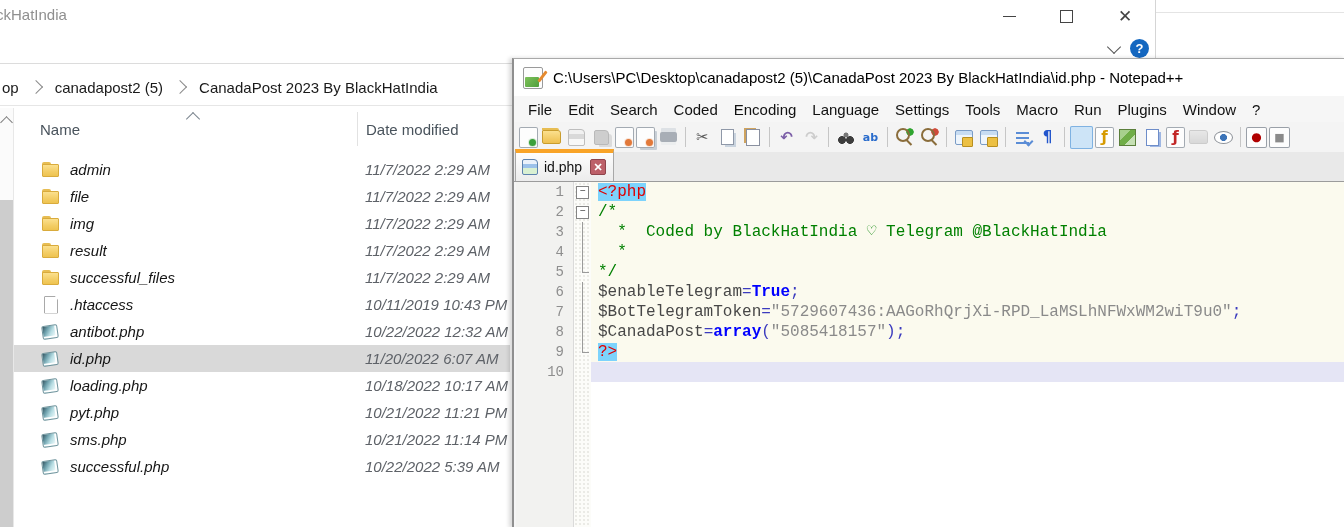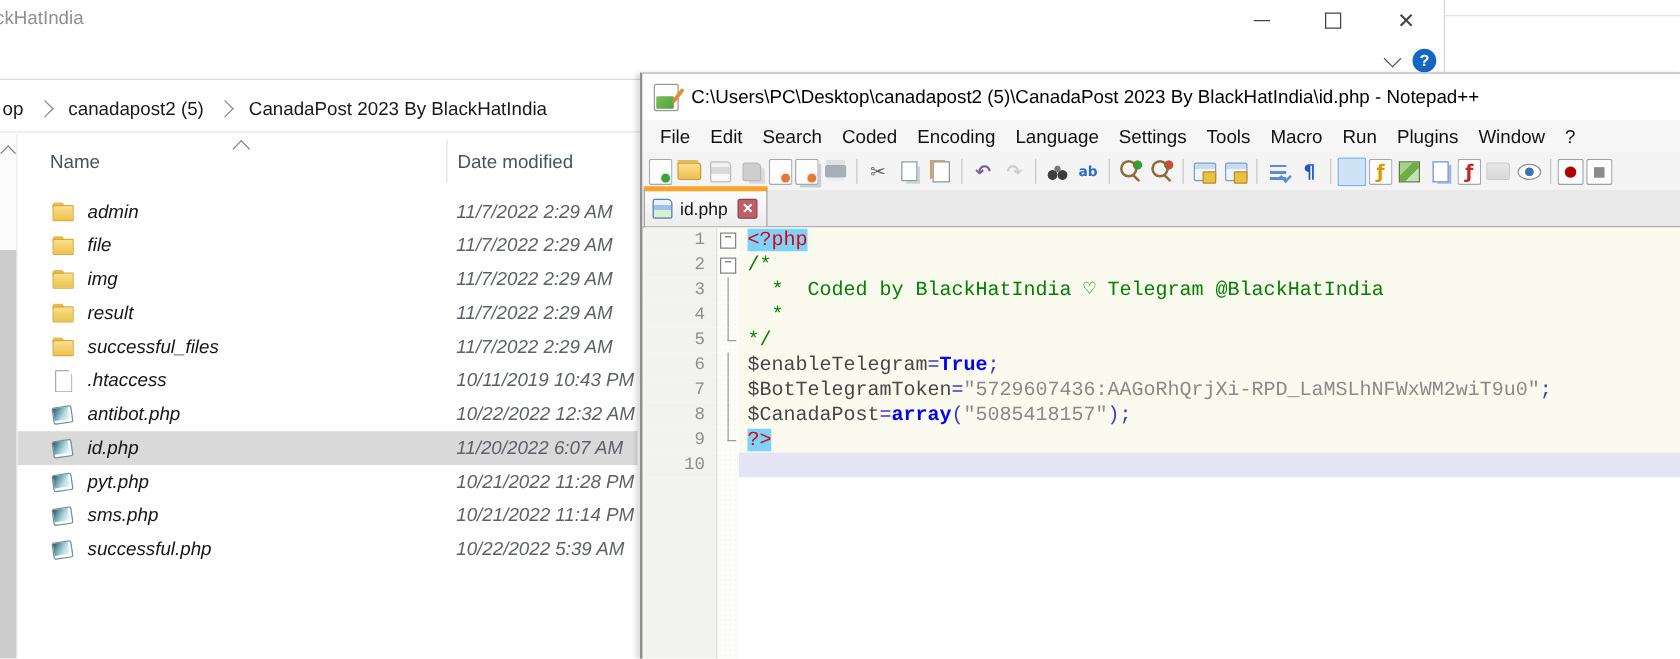--- a/index.html
+++ b/index.html
@@ -198,22 +198,27 @@
           <span class="fname">antibot.php</span>
           <span class="fdate">10/22/2022 12:32 AM</span>
         </div>
         <div class="frow sel">
           <span class="ficon fi-php"></span>
           <span class="fname">id.php</span>
           <span class="fdate">11/20/2022 6:07 AM</span>
         </div>
         <div class="frow">
           <span class="ficon fi-php"></span>
+          <span class="fname">loading.php</span>
+          <span class="fdate">10/18/2022 10:17 AM</span>
+        </div>
+        <div class="frow">
+          <span class="ficon fi-php"></span>
           <span class="fname">pyt.php</span>
-          <span class="fdate">10/21/2022 11:28 PM</span>
+          <span class="fdate">10/21/2022 11:21 PM</span>
         </div>
         <div class="frow">
           <span class="ficon fi-php"></span>
           <span class="fname">sms.php</span>
           <span class="fdate">10/21/2022 11:14 PM</span>
         </div>
         <div class="frow">
           <span class="ficon fi-php"></span>
           <span class="fname">successful.php</span>
           <span class="fdate">10/22/2022 5:39 AM</span>

